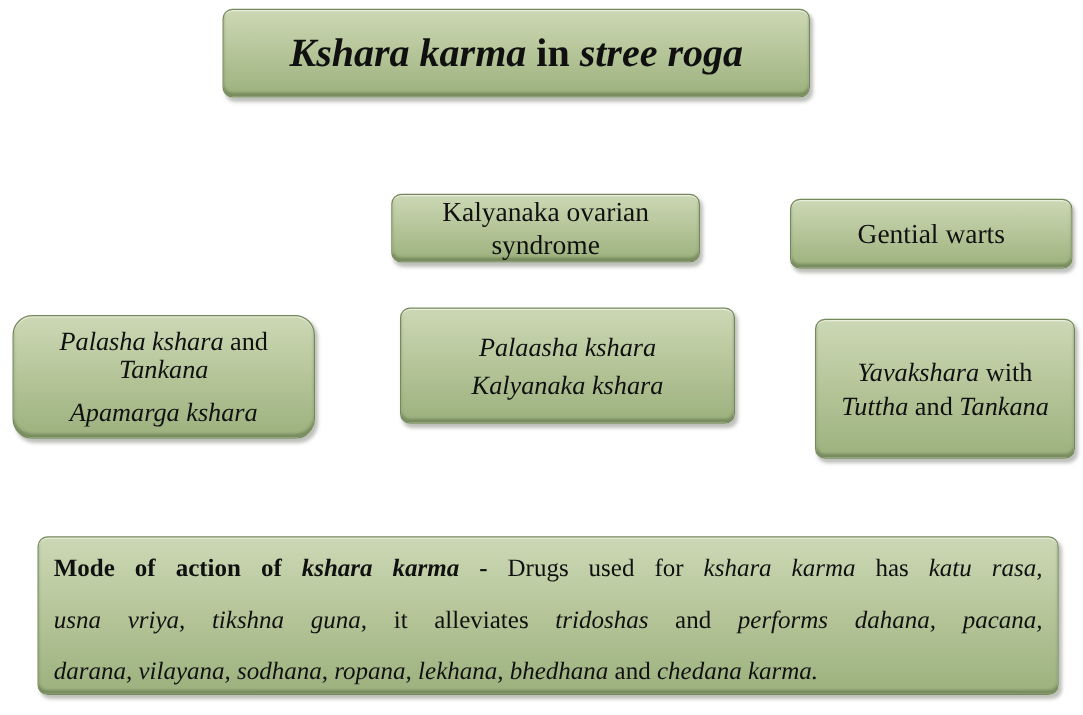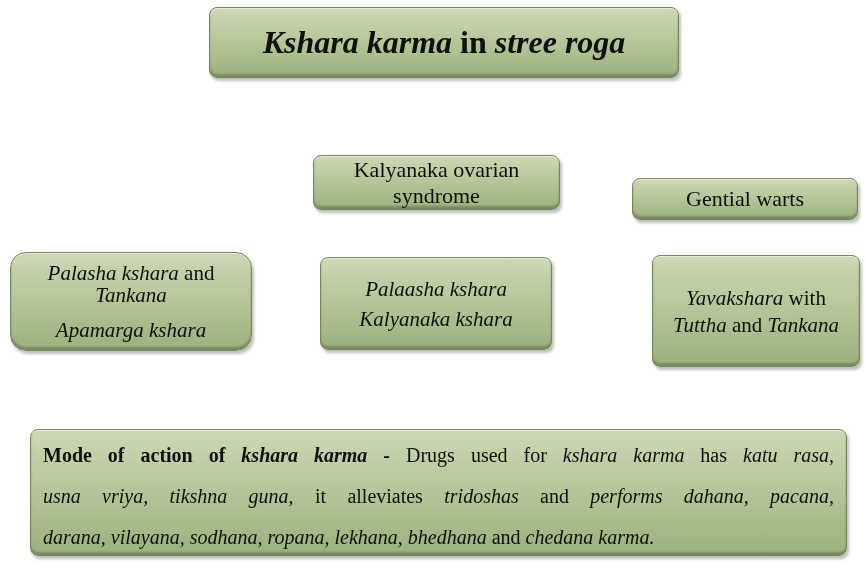--- a/index.html
+++ b/index.html
@@ -20,29 +20,29 @@
   .pbox{
     position:absolute;border-radius:8px;
     border:1px solid var(--box-border);
     background:linear-gradient(180deg,var(--box-gradient-top) 0%,var(--box-gradient-mid) 52%,var(--box-gradient-bottom) 100%);
     box-shadow:inset 0 1px 0 rgba(255,255,255,.55),
                inset 0 -3px 2px var(--box-edge-dark),
                2px 3px 3px rgba(125,130,120,.5);
     display:flex;flex-direction:column;align-items:center;justify-content:center;
     text-align:center;
   }
-  .title-box{left:178px;top:7px;width:470px;height:71px;font-size:32px;font-weight:bold;margin-left:31px;}
+  .title-box{left:178px;top:7px;width:470px;height:71px;font-size:32px;font-weight:bold;}
   .cond{font-size:22px;line-height:1.18;}
   .cond-1{left:15px;top:165px;width:225px;height:38px;}
   .cond-2{left:313px;top:155px;width:247px;height:55px;}
-  .cond-3{left:632px;top:159px;width:226px;height:42px;margin-top:19px;}
+  .cond-3{left:632px;top:159px;width:226px;height:56px;}
   .treat{font-size:21px;font-style:normal;}
   .treat .tline{line-height:22px;}
   .treat-1{left:10px;top:252px;width:242px;height:99px;border-radius:16px;}
-  .treat-2{left:320px;top:257px;width:232px;height:93px;font-family:Liberation Serif, serif;}
+  .treat-2{left:320px;top:246px;width:268px;height:93px;font-family:Liberation Serif, serif;}
   .treat-3{left:652px;top:255px;width:208px;height:112px;}
   .gap-above{margin-top:13px;}
   .gap-small{margin-top:8px;}
   .gap-tiny{margin-top:5px;}
   .action-box{
     left:30px;top:429px;width:817px;height:127px;
     display:block;text-align:left;padding:5px 12px;
     font-size:20px;
   }
   .aline{line-height:41px;white-space:normal;}

